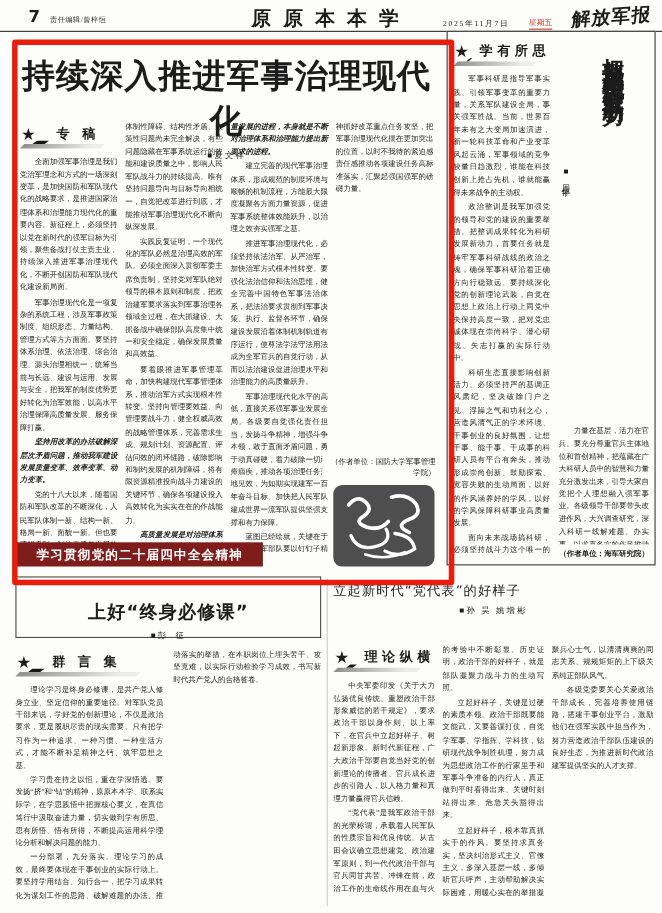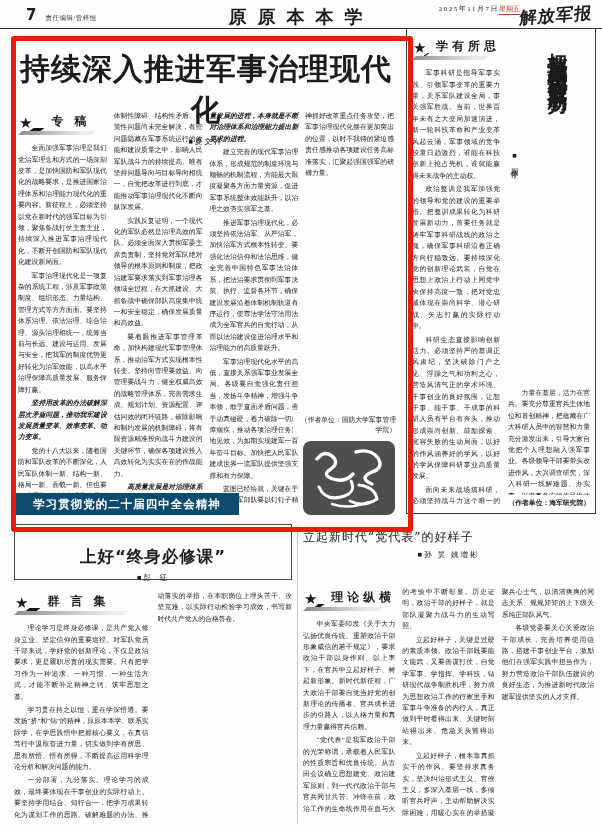--- a/index.html
+++ b/index.html
@@ -6,52 +6,52 @@
   .page{position:relative;width:602px;height:830px;background:#fdfdfb;overflow:hidden;
         font-family:"Liberation Serif","DejaVu Serif",serif;color:#1c1c1c;}
 
   
   .hdr{position:absolute;left:0;top:2px;right:0;height:26px;border-bottom:1px solid #2a2a2a;}
   .hdr-left{position:absolute;left:26px;top:4px;display:flex;align-items:baseline;gap:9px;}
   .pagenum{font-family:"DejaVu Sans",sans-serif;font-weight:800;font-size:15px;}
   .editor{font-size:6.5px;color:#333;letter-spacing:.5px;}
   .hdr-center{position:absolute;left:0;right:0;top:3px;text-align:center;
         font-family:"DejaVu Sans",sans-serif;font-weight:800;font-size:18px;letter-spacing:11px;}
-  .hdr-right{position:absolute;right:10px;top:2px;display:flex;align-items:flex-start;gap:0;}
+  .hdr-right{position:absolute;right:10px;top:2px;display:flex;align-items:flex-end;gap:18px;}
   .date{font-size:7px;letter-spacing:1.5px;color:#222;}
   .weekday{font-size:7px;color:#c0392b;border-bottom:1px solid #c0392b;}
   .masthead{font-family:"DejaVu Serif",serif;font-weight:bold;font-size:17px;
         transform:skewX(-9deg) rotate(-4deg);letter-spacing:1px;}
 
   
   .para{margin:0 0 2px;text-indent:2em;text-align:justify;}
   .lead{font-weight:bold;font-style:italic;}
   .byline{font-size:7.5px;letter-spacing:2px;text-align:center;}
   .smalltext{font-size:6.8px;line-height:1.68;}
 
   
   .sec-head{display:flex;align-items:flex-end;gap:4px;margin:1px 0 7px;padding:0 0 4px 1px;
         position:relative;break-inside:avoid;}
   .sec-head::after{content:"";position:absolute;left:2px;bottom:0;width:82%;height:4px;
         background:linear-gradient(to right,#8f8f8f,#ececec 85%);transform:skewX(-45deg);}
   .star{font-size:15px;line-height:1;}
   .swoosh{width:11px;height:7px;border-bottom:3px solid #151515;transform:skewX(-52deg);}
-  .sec-label{font-family:Liberation Serif, serif;font-weight:800;font-size:12px;
+  .sec-label{font-family:Liberation Sans, sans-serif;font-weight:800;font-size:12px;
         letter-spacing:4px;white-space:nowrap;}
 
   
   .main-box{position:absolute;left:14px;top:40px;width:384px;height:478px;background:#fdfdfb;}
   .main-title{margin:9px 0 0;text-align:center;font-family:"DejaVu Sans",sans-serif;
         font-weight:900;font-size:30px;letter-spacing:1px;}
   .main-byline{margin-top:6px;}
   .main-cols{position:absolute;left:4px;right:4px;top:70px;bottom:8px;
         column-count:4;column-gap:7px;column-fill:auto;overflow:hidden;}
   .endnote-main{position:absolute;right:2px;bottom:82px;width:100px;font-size:6.8px;
         text-align:right;background:#fdfdfb;padding:1px 0 1px 3px;}
-  .banner{position:absolute;left:1px;bottom:3px;width:224px;height:22px;background:#0c4a6e;
+  .banner{position:absolute;left:1px;bottom:3px;width:224px;height:22px;background:#7f1d1d;
         color:#fff;display:flex;align-items:center;justify-content:center;
         font-family:"DejaVu Sans",sans-serif;font-weight:700;font-size:11.5px;letter-spacing:1px;}
   .seal{position:absolute;right:2px;bottom:2px;}
 
   
   .annotation{position:absolute;left:11px;top:36px;width:392px;height:486px;
         border:5px solid #ea1d0d;border-radius:3px;pointer-events:none;z-index:40;}
 
   
   .study-box{position:absolute;left:406px;top:28px;width:190px;height:486px;

